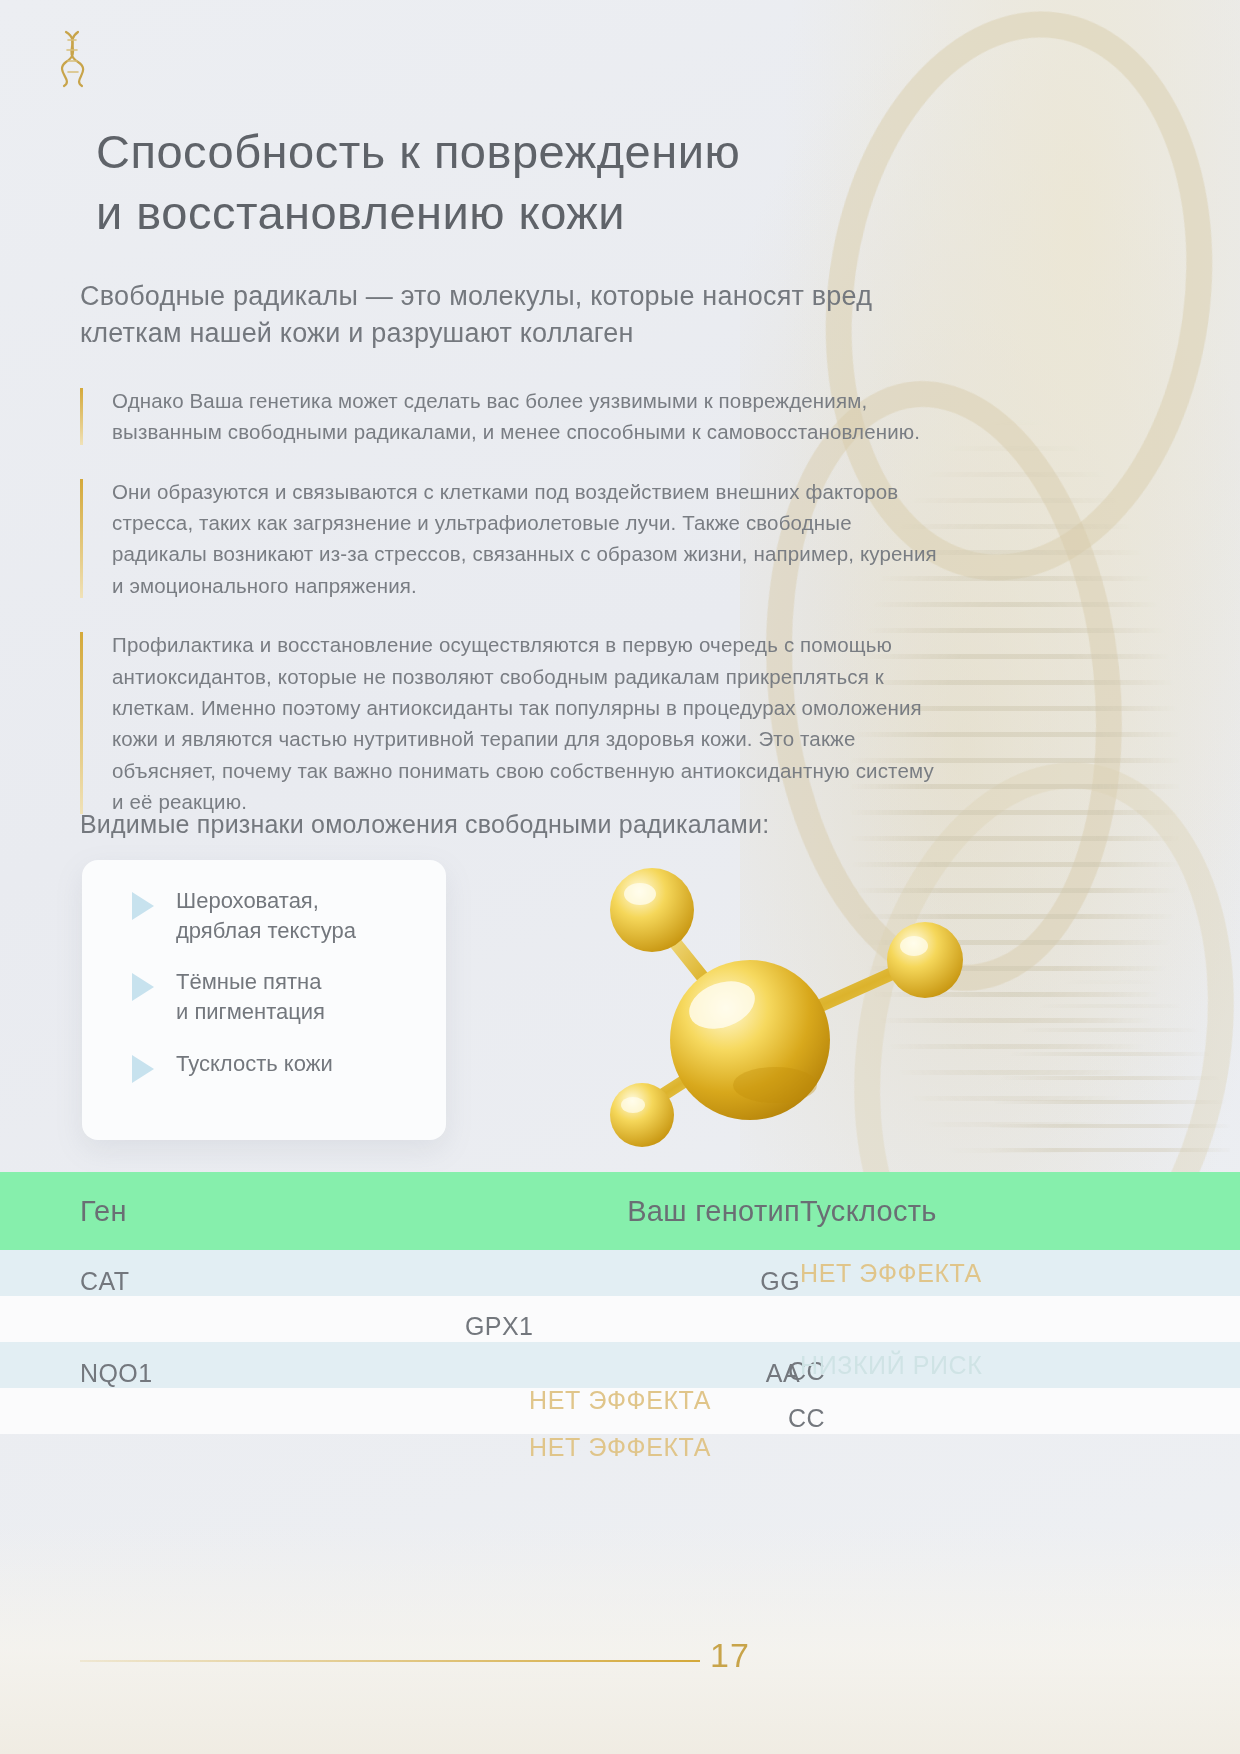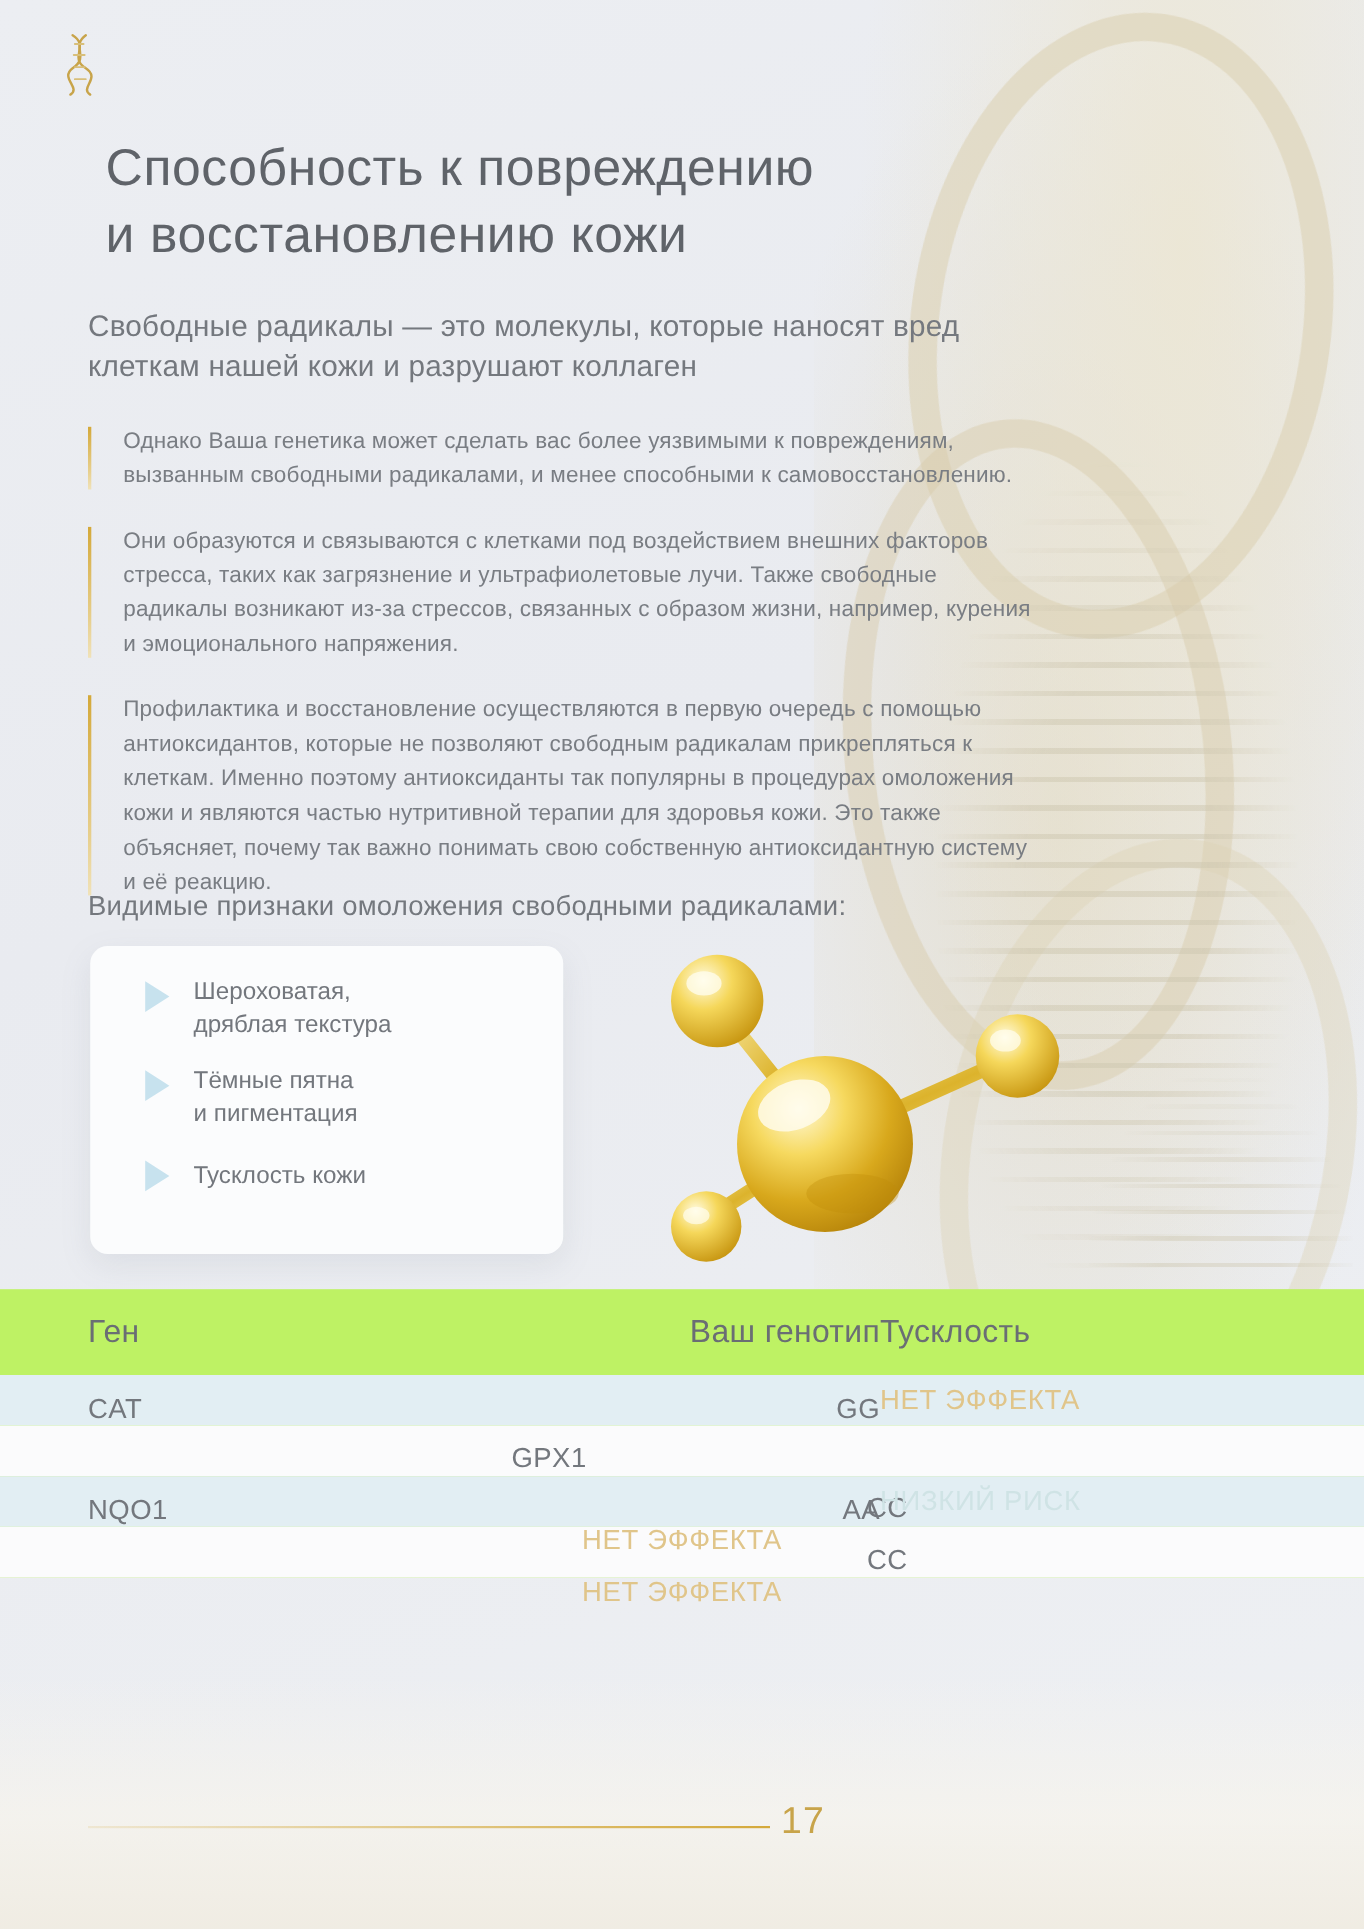--- a/index.html
+++ b/index.html
@@ -154,34 +154,34 @@
     font-size: 25px;
     letter-spacing: 0.2px;
     color: #74787e;
   }
 
   
   .signs-card {
     position: absolute;
     left: 82px;
     top: 860px;
-    width: 430px;
+    width: 364px;
     height: 280px;
     background: #fbfcfd;
     border-radius: 16px;
     box-shadow: 0 10px 28px rgba(120,130,150,0.13);
     padding: 26px 28px;
     box-sizing: border-box;
   }
   .sign-row {
     display: flex;
     align-items: flex-start;
     margin-bottom: 22px;
   }
-  .sign-row:last-child { margin-bottom: 0; align-items: flex-end; }
+  .sign-row:last-child { margin-bottom: 0; }
   .tri {
     width: 0; height: 0;
     border-top: 14px solid transparent;
     border-bottom: 14px solid transparent;
     border-left: 22px solid #c7e2ee;
     margin: 6px 22px 0 22px;
     flex: none;
   }
   .sign-text {
     font-weight: 300;
@@ -199,21 +199,21 @@
     width: 470px;
     height: 330px;
   }
 
   
   .table {
     position: absolute;
     left: 0;
     top: 1172px;
     width: 1240px;
-    background: #bef264;
+    background: #86efac;
   }
   .t-head, .t-row {
     display: flex;
     align-items: center;
     padding: 0 80px;
     box-sizing: border-box;
   }
   .t-head {
     height: 78px;
   }

